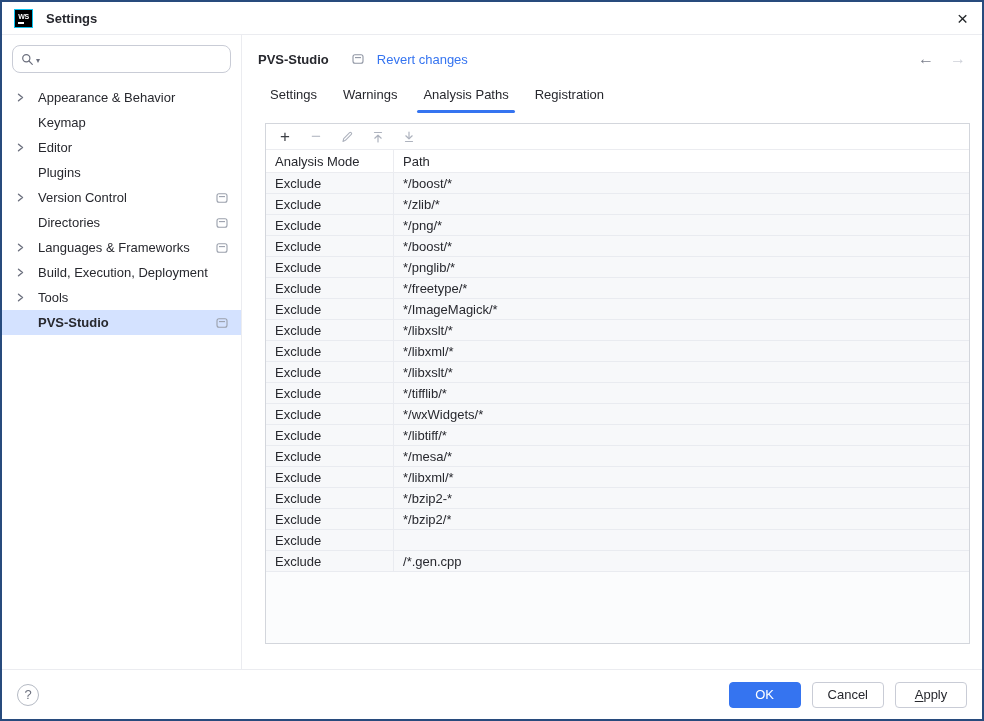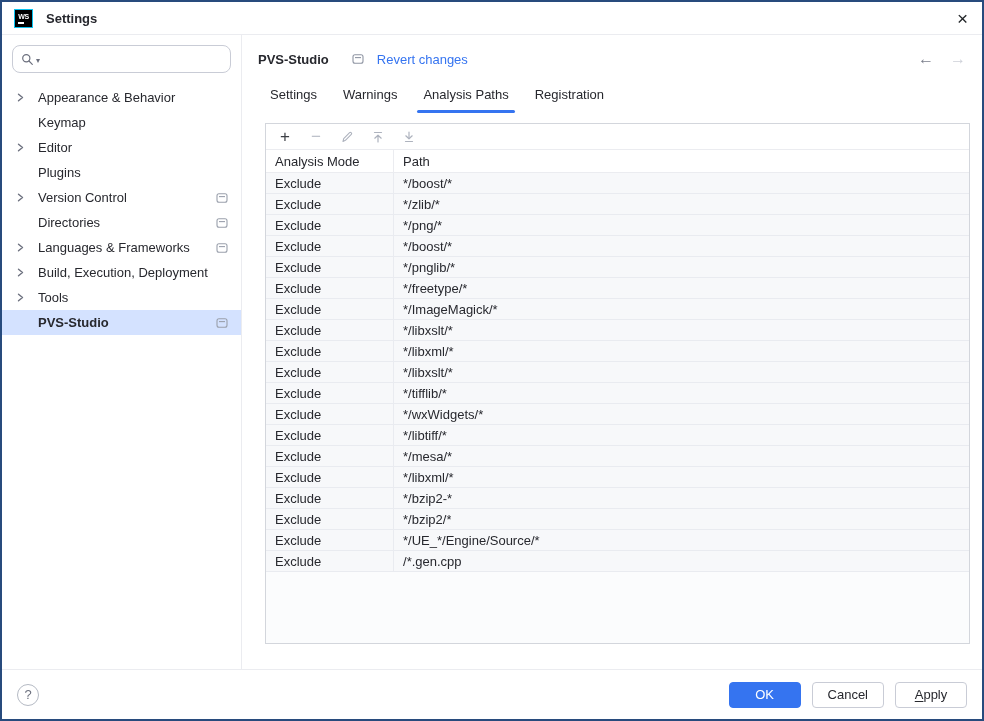--- a/index.html
+++ b/index.html
@@ -406,21 +406,20 @@
               <div class="td">*/bzip2-*</div>
             </div>
 
             <div class="tr">
               <div class="td col-mode">Exclude</div>
               <div class="td">*/bzip2/*</div>
             </div>
 
             <div class="tr">
               <div class="td col-mode">Exclude</div>
-              <div class="td">*/UE_*/Engine/Source/*</div>
             </div>
 
             <div class="tr">
               <div class="td col-mode">Exclude</div>
               <div class="td">/*.gen.cpp</div>
             </div>
           </div>
 
         <div class="tfill"></div>
       </div>

